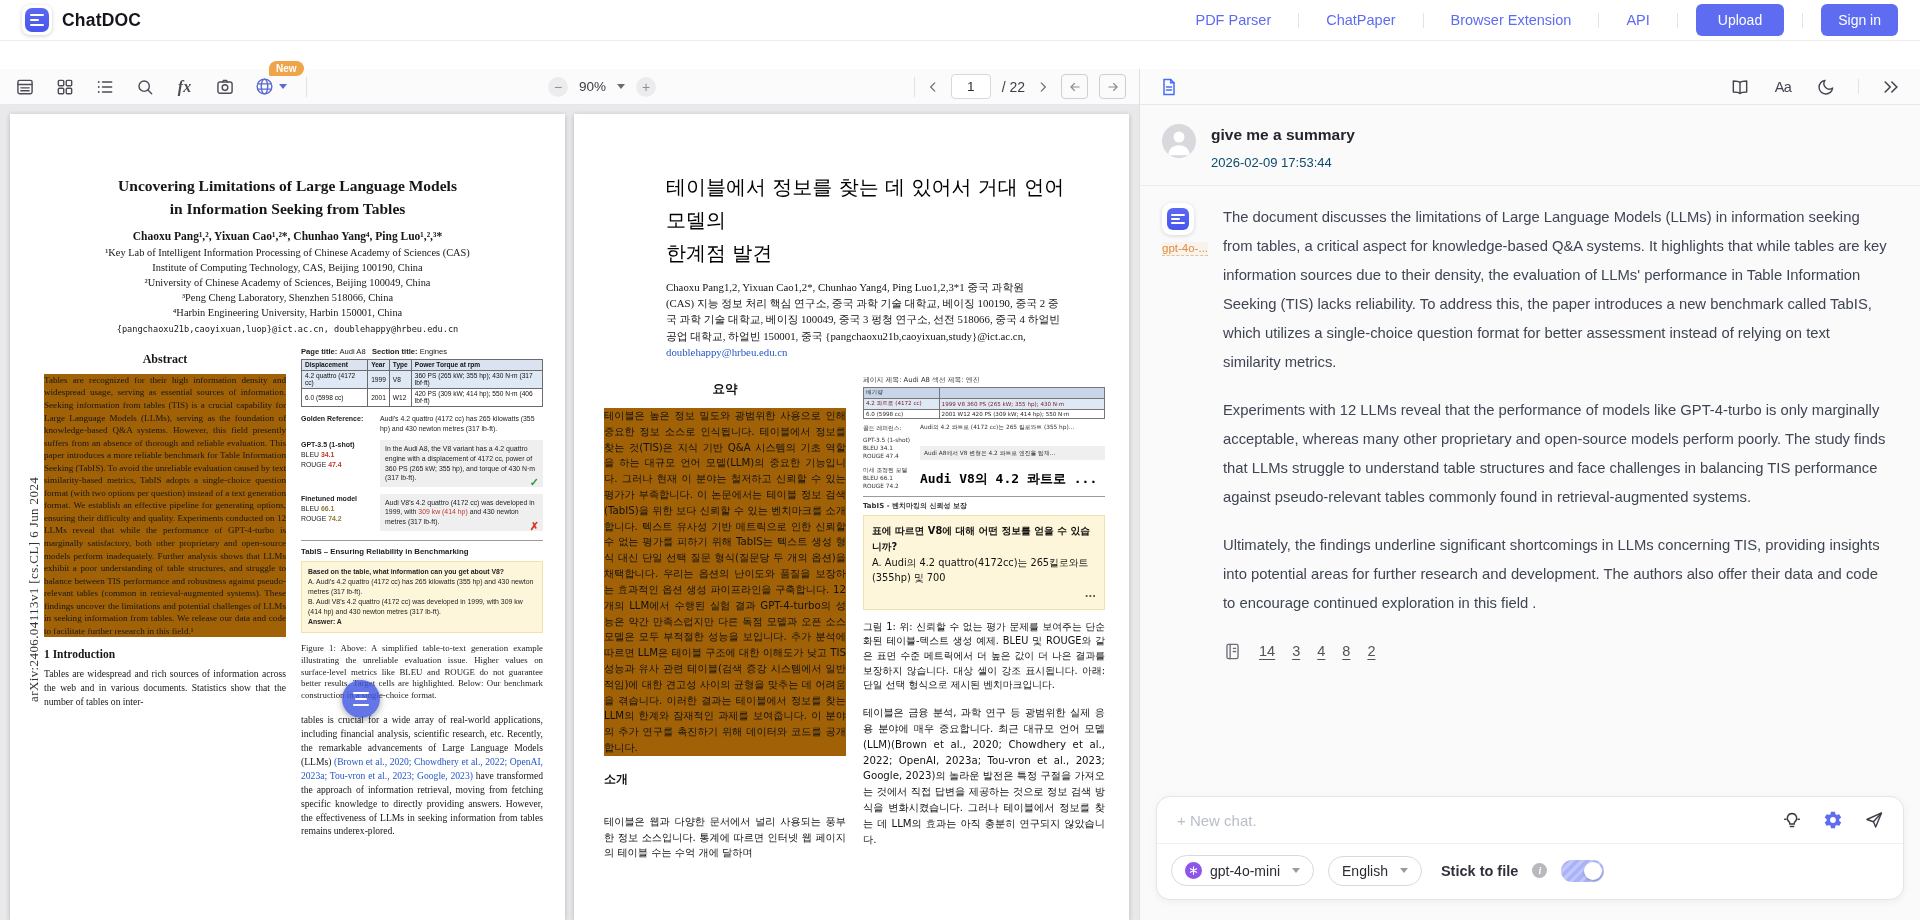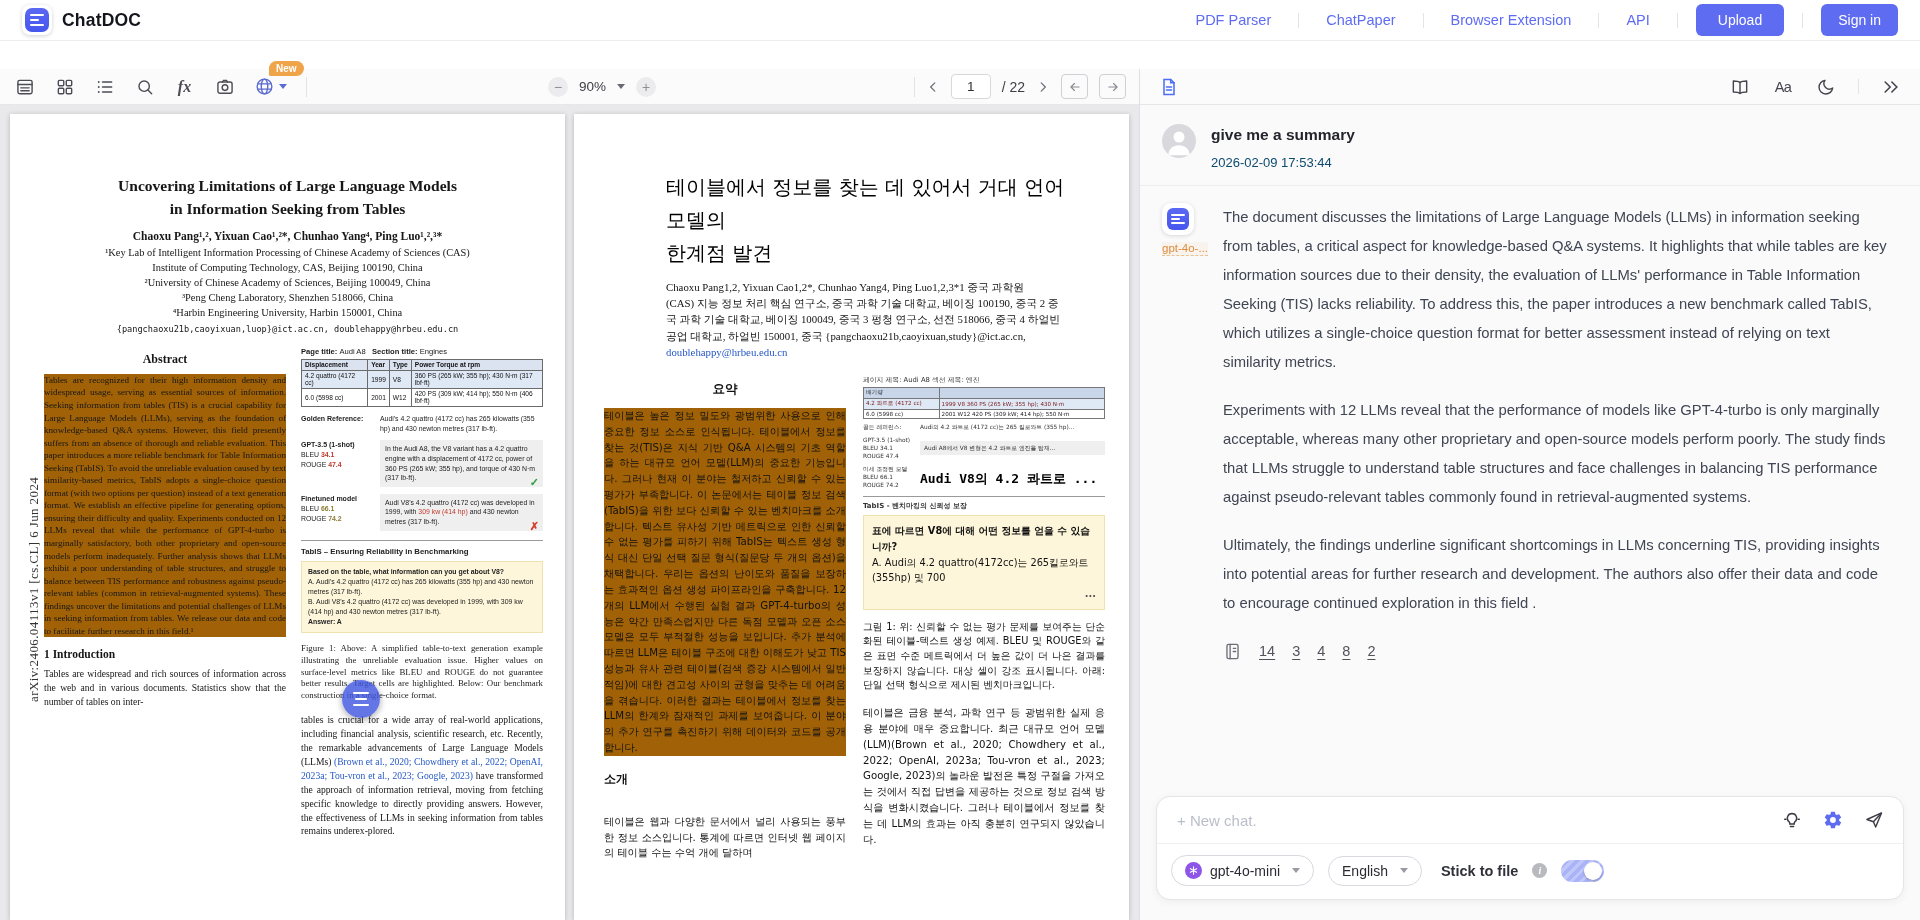--- a/index.html
+++ b/index.html
@@ -119,21 +119,21 @@
   .kor-abs-head { text-align:center; font-weight:bold; font-size:12.5px; margin:6px 0 10px; }
   .kor-abs { font-size:10.2px; line-height:1.55; text-align:justify; }
   .kor-intro-head { font-size:12px; font-weight:bold; margin:15px 0 26px; }
   .kor-intro { font-size:10.2px; line-height:1.55; text-align:justify; }
   .kfig { font-size:6px; color:#333; }
   .kfig-label { font-size:6.8px; margin-bottom:2px; }
   .kfig-table { border-collapse:collapse; width:100%; font-size:5.6px; color:#222; }
   .kfig-table td { border:1px solid #777; padding:1px 2px; }
   .kfig-table tr.khead td { background:#c9d6ea; }
   .kfig-table tr.khl td { background:#dfe8f5; color:#7a2020; }
-  .kfig-row { display:flex; gap:5px; margin-top:4px; align-items:center; font-size:5.8px; }
+  .kfig-row { display:flex; gap:5px; margin-top:4px; align-items:flex-end; font-size:5.8px; }
   .kfig-lab { width:52px; flex:none; line-height:1.4; }
   .kfig-box { background:#efefef; flex:1; padding:3px 4px; line-height:1.4; }
   .kfig-big { font-family:"DejaVu Sans Mono", monospace; font-size:13px; font-weight:bold; margin:6px 0 2px; color:#000; }
   .ktabis { border-top:1px solid #9a9a9a; margin-top:6px; padding-top:4px; font-size:7px; font-weight:bold; }
   .kq-box { background:#fdf6da; border:1px solid #efe2ac; padding:7px 8px; margin-top:4px; font-size:9.8px; line-height:1.6; }
   .kq-box .qp { font-weight:bold; }
   .kq-ell { text-align:right; color:#555; font-weight:bold; }
   .kcaption { font-size:9.8px; line-height:1.5; margin-top:10px; text-align:justify; }
   .kbody { font-size:10.2px; line-height:1.55; margin-top:12px; text-align:justify; }
 

